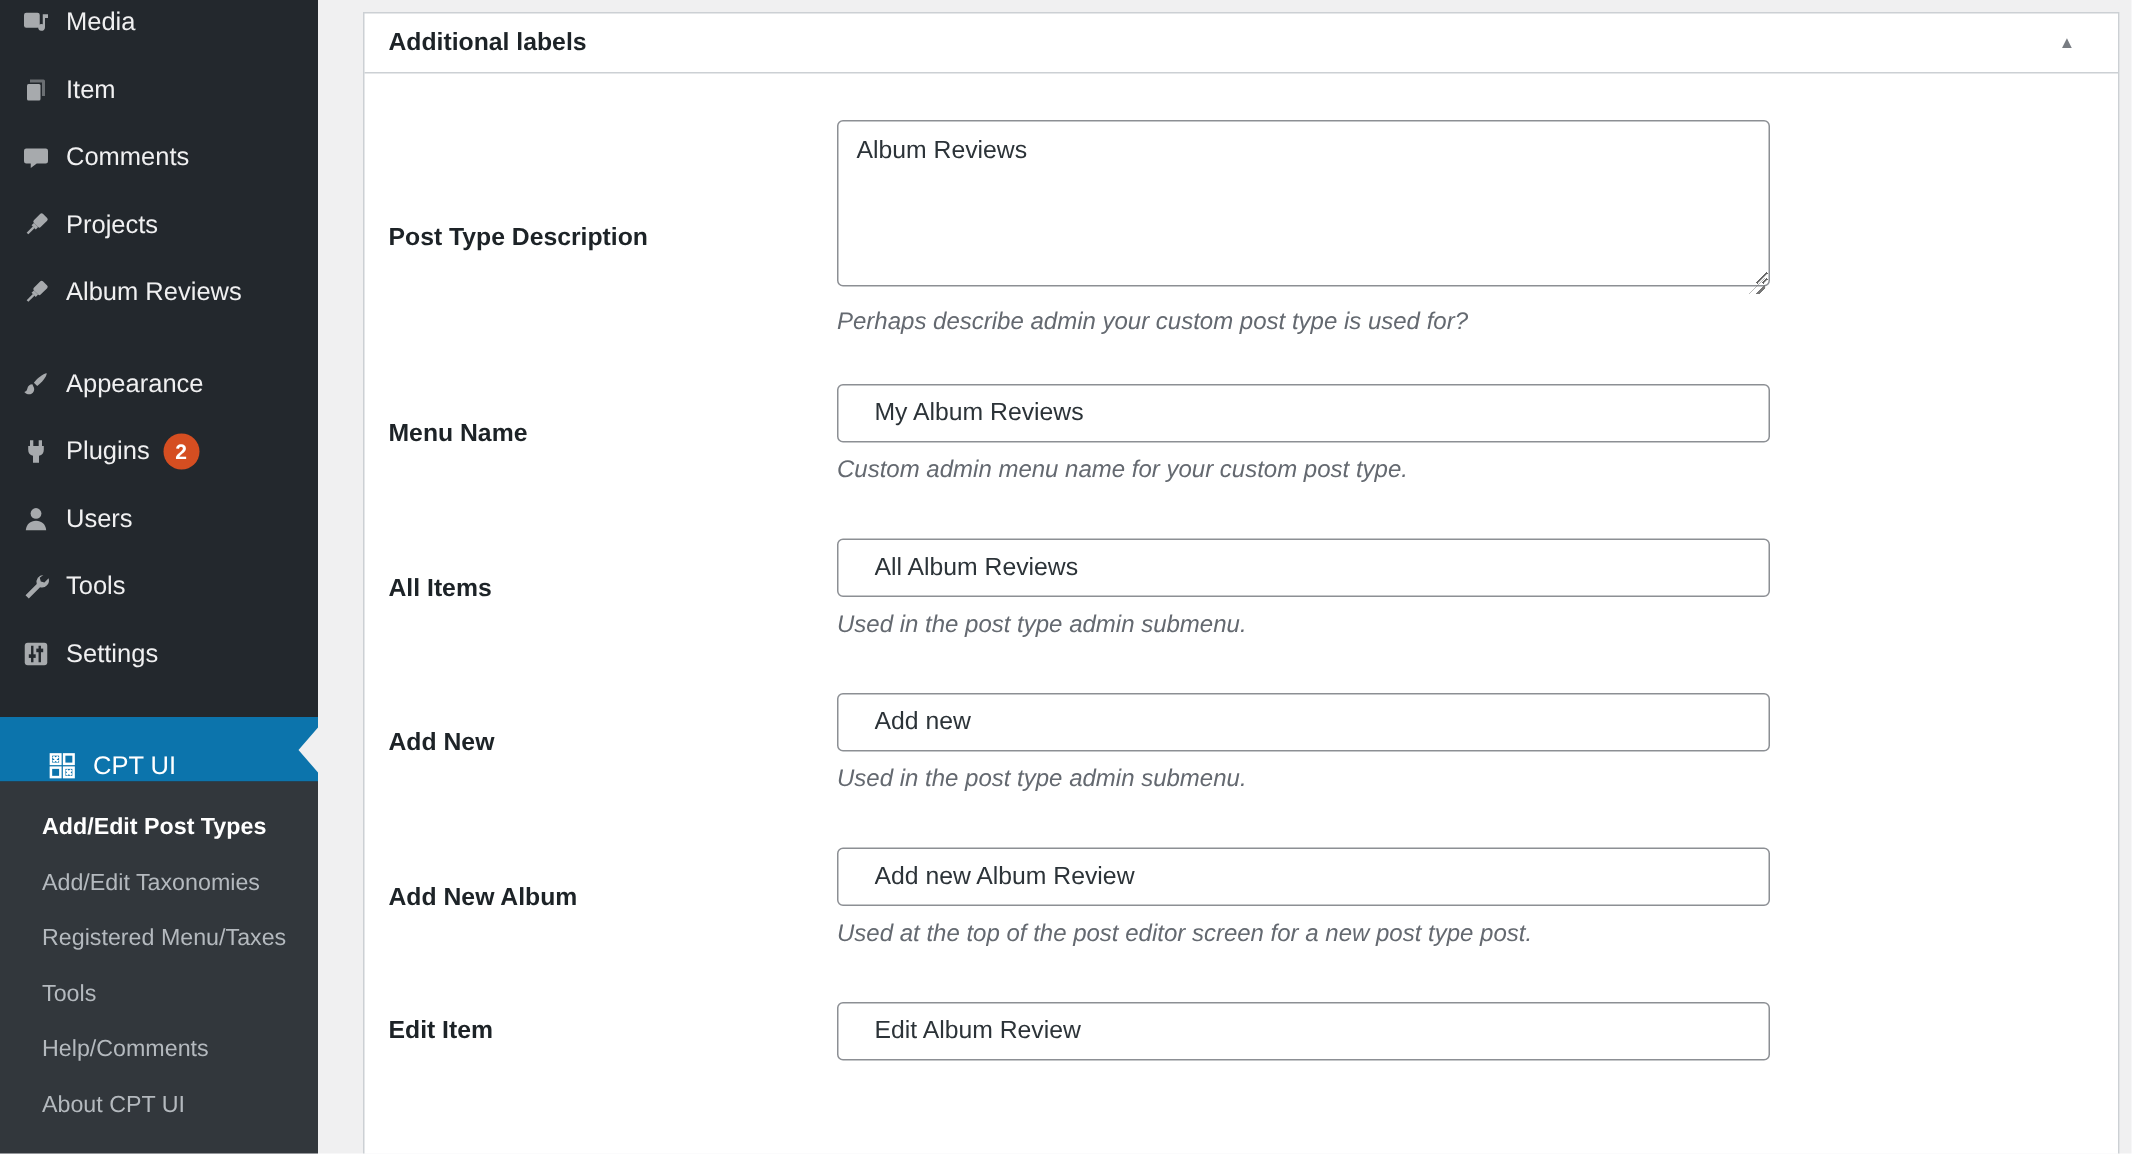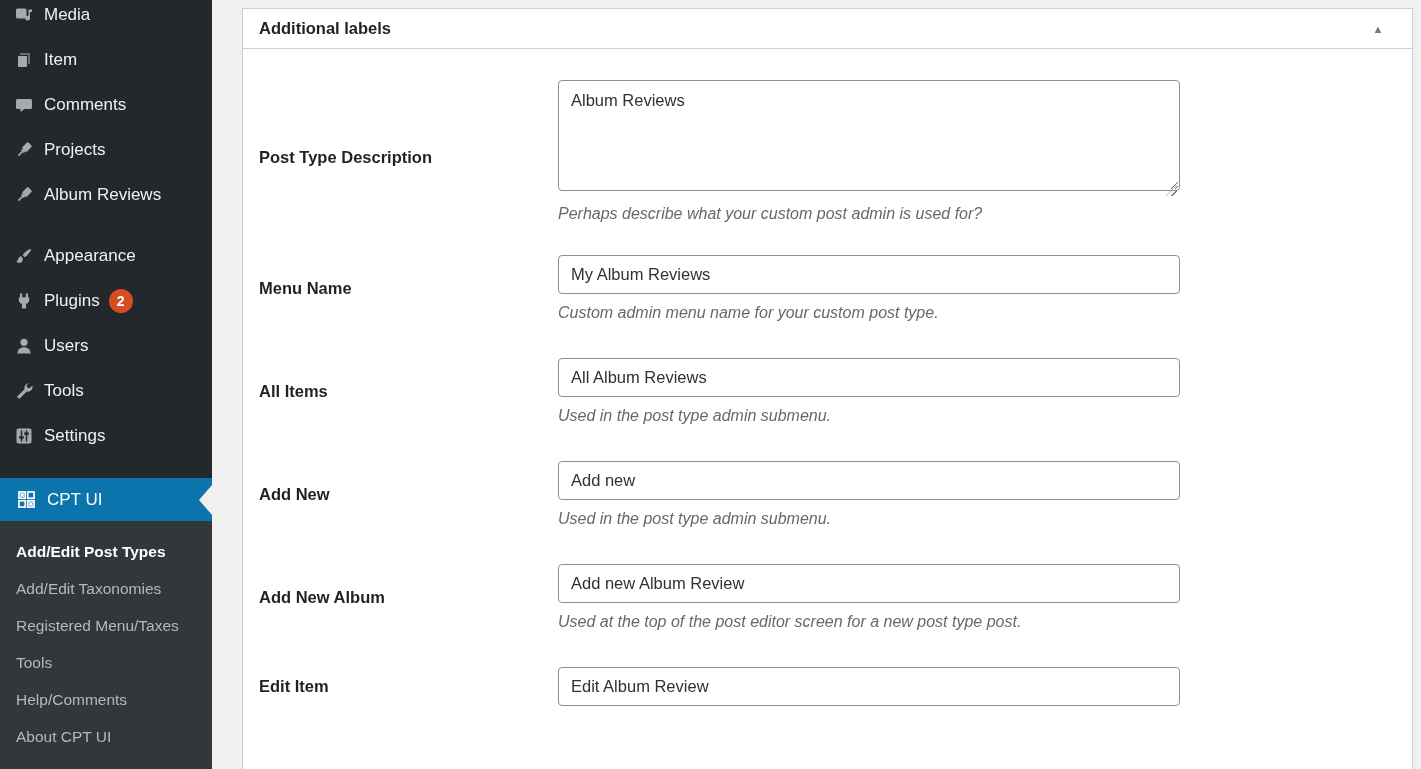--- a/index.html
+++ b/index.html
@@ -14,44 +14,44 @@
   
   .sidebar{position:absolute;left:0;top:0;width:212px;height:673px;background:var(--sidebar-bg)}
   .menu-group{position:absolute;left:0;right:0}
   .menu-top{top:-8px}.menu-mid{top:233px}
   .menu-item{height:45px;display:flex;align-items:center;padding-left:14px;color:#f0f0f1;font-size:17px;cursor:pointer}
   .menu-item .icon{width:20px;height:20px;margin-right:10px;color:var(--icon-gray);flex:0 0 20px}
   .icon svg{width:100%;height:100%;display:block}
   .badge{display:inline-flex;align-items:center;justify-content:center;min-width:24px;height:24px;border-radius:50%;
          background:var(--badge-red);color:#fff;font-size:14px;margin-left:9px;font-weight:bold}
   .cpt-item{position:absolute;top:478px;left:0;right:0;height:43px;background:var(--accent-blue);
-            display:flex;align-items:center;padding-left:16px;color:#fff;font-size:17px;cursor:pointer}
+            display:flex;align-items:flex-end;padding-left:31px;color:#fff;font-size:17px;cursor:pointer}
   .cpt-item .icon{width:21px;height:21px;margin-right:10px;color:#fff;flex:0 0 21px}
   .cpt-arrow{position:absolute;right:0;top:50%;transform:translateY(-50%);width:0;height:0;
              border-top:15px solid transparent;border-bottom:15px solid transparent;border-right:13px solid var(--content-bg)}
   .submenu{position:absolute;top:521px;left:0;right:0;background:var(--submenu-bg);padding:12px 0 16px}
-  .submenu-item{height:37px;display:flex;align-items:center;padding-left:16px;color:var(--submenu-text);font-size:15.5px;cursor:pointer}
+  .submenu-item{height:37px;display:flex;align-items:center;padding-left:28px;color:var(--submenu-text);font-size:15.5px;cursor:pointer}
   .submenu-item.active{color:#fff;font-weight:bold}
 
   
   .panel{position:absolute;left:242px;top:8px;width:1171px;height:880px;background:#fff;border:1px solid var(--panel-border)}
   .panel-header{height:40px;display:flex;align-items:center;justify-content:space-between;
                 padding:0 16px;border-bottom:1px solid var(--panel-border)}
   .panel-title{font-size:16.5px;font-weight:bold;color:var(--text-dark)}
   .collapse-btn{background:none;border:none;color:#787c82;font-size:11px;cursor:pointer;width:36px;height:36px}
   .panel-body{padding:31px 16px 0}
   .row{display:flex;align-items:center}
   .row + .row{margin-top:36px}
   .row.gap-lg{margin-top:32px}
   .f-label{flex:0 0 299px;font-size:16.5px;font-weight:bold;color:var(--text-dark);line-height:39px}
   .row.ta .f-label{line-height:20px;padding-top:11px}
   .ctrl{flex:0 0 622px;position:relative}
   .txt,.ta-box{width:622px;border:1px solid var(--input-border);border-radius:4px;background:#fff;
                font-family:"Liberation Sans","DejaVu Sans",sans-serif;font-size:16.5px;color:#2c3338}
-  .txt{height:39px;padding:0 12px}
+  .txt{height:39px;padding:0 24px}
   .ta-box{height:111px;padding:8px 12px;resize:vertical;line-height:22px}
   .grip{position:absolute;right:3px;top:105px;width:11px;height:11px;pointer-events:none;
         background:repeating-linear-gradient(-45deg,transparent 0 3px,#777 3px 4.5px);
         clip-path:polygon(100% 0,100% 100%,0 100%)}
   .help{margin-top:10px;font-size:16px;font-style:italic;color:var(--text-muted);line-height:18px}
   .help:empty{display:none}
 </style>
 </head>
 <body>
 
@@ -203,21 +203,21 @@
     <span class="panel-title">Additional labels</span>
     <button class="collapse-btn"><span>▲</span></button>
   </div>
   <div class="panel-body">
 
     <div class="row ta">
       <label class="f-label">Post Type Description</label>
       <div class="ctrl">
         <textarea class="ta-box" style="">Album Reviews</textarea>
         <span class="grip"></span>
-        <p class="help">Perhaps describe what your custom post admin is used for?</p>
+        <p class="help">Perhaps describe admin your custom post type is used for?</p>
       </div>
     </div>
 
     <div class="row gap-lg">
       <label class="f-label">Menu Name</label>
       <div class="ctrl">
         <input type="text" class="txt" value="My Album Reviews" style="">
         <p class="help">Custom admin menu name for your custom post type.</p>
       </div>
     </div>

